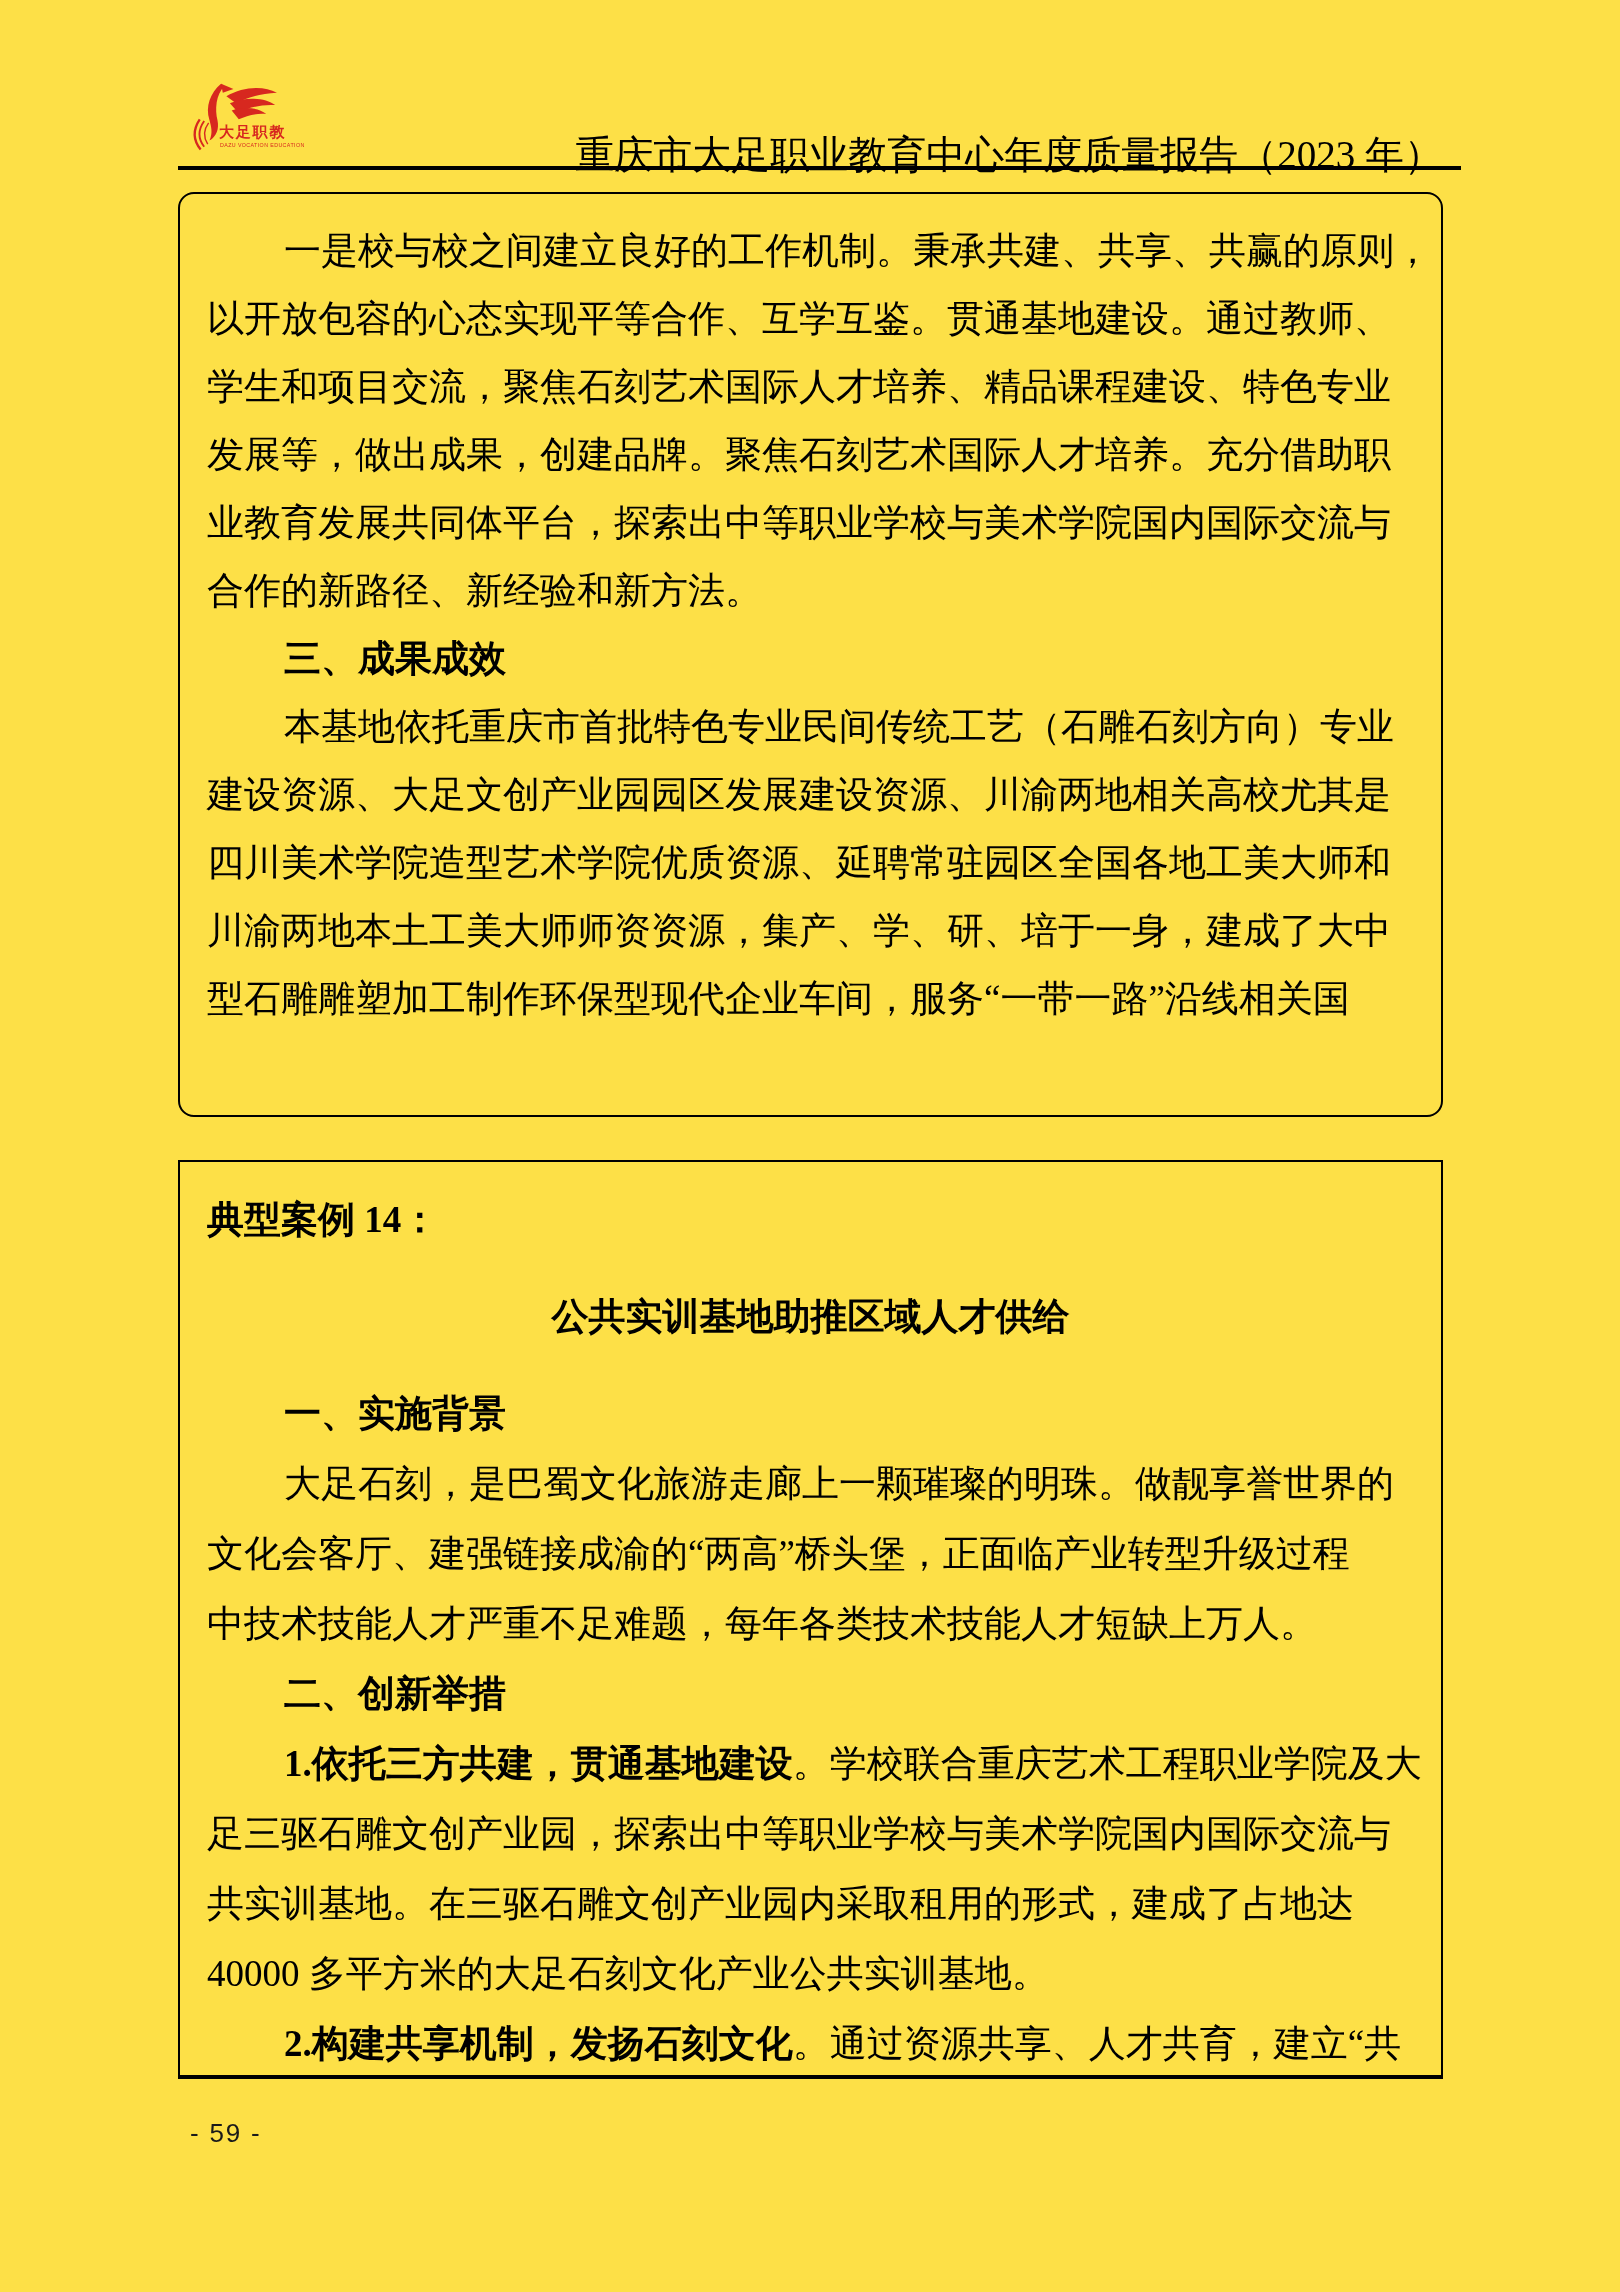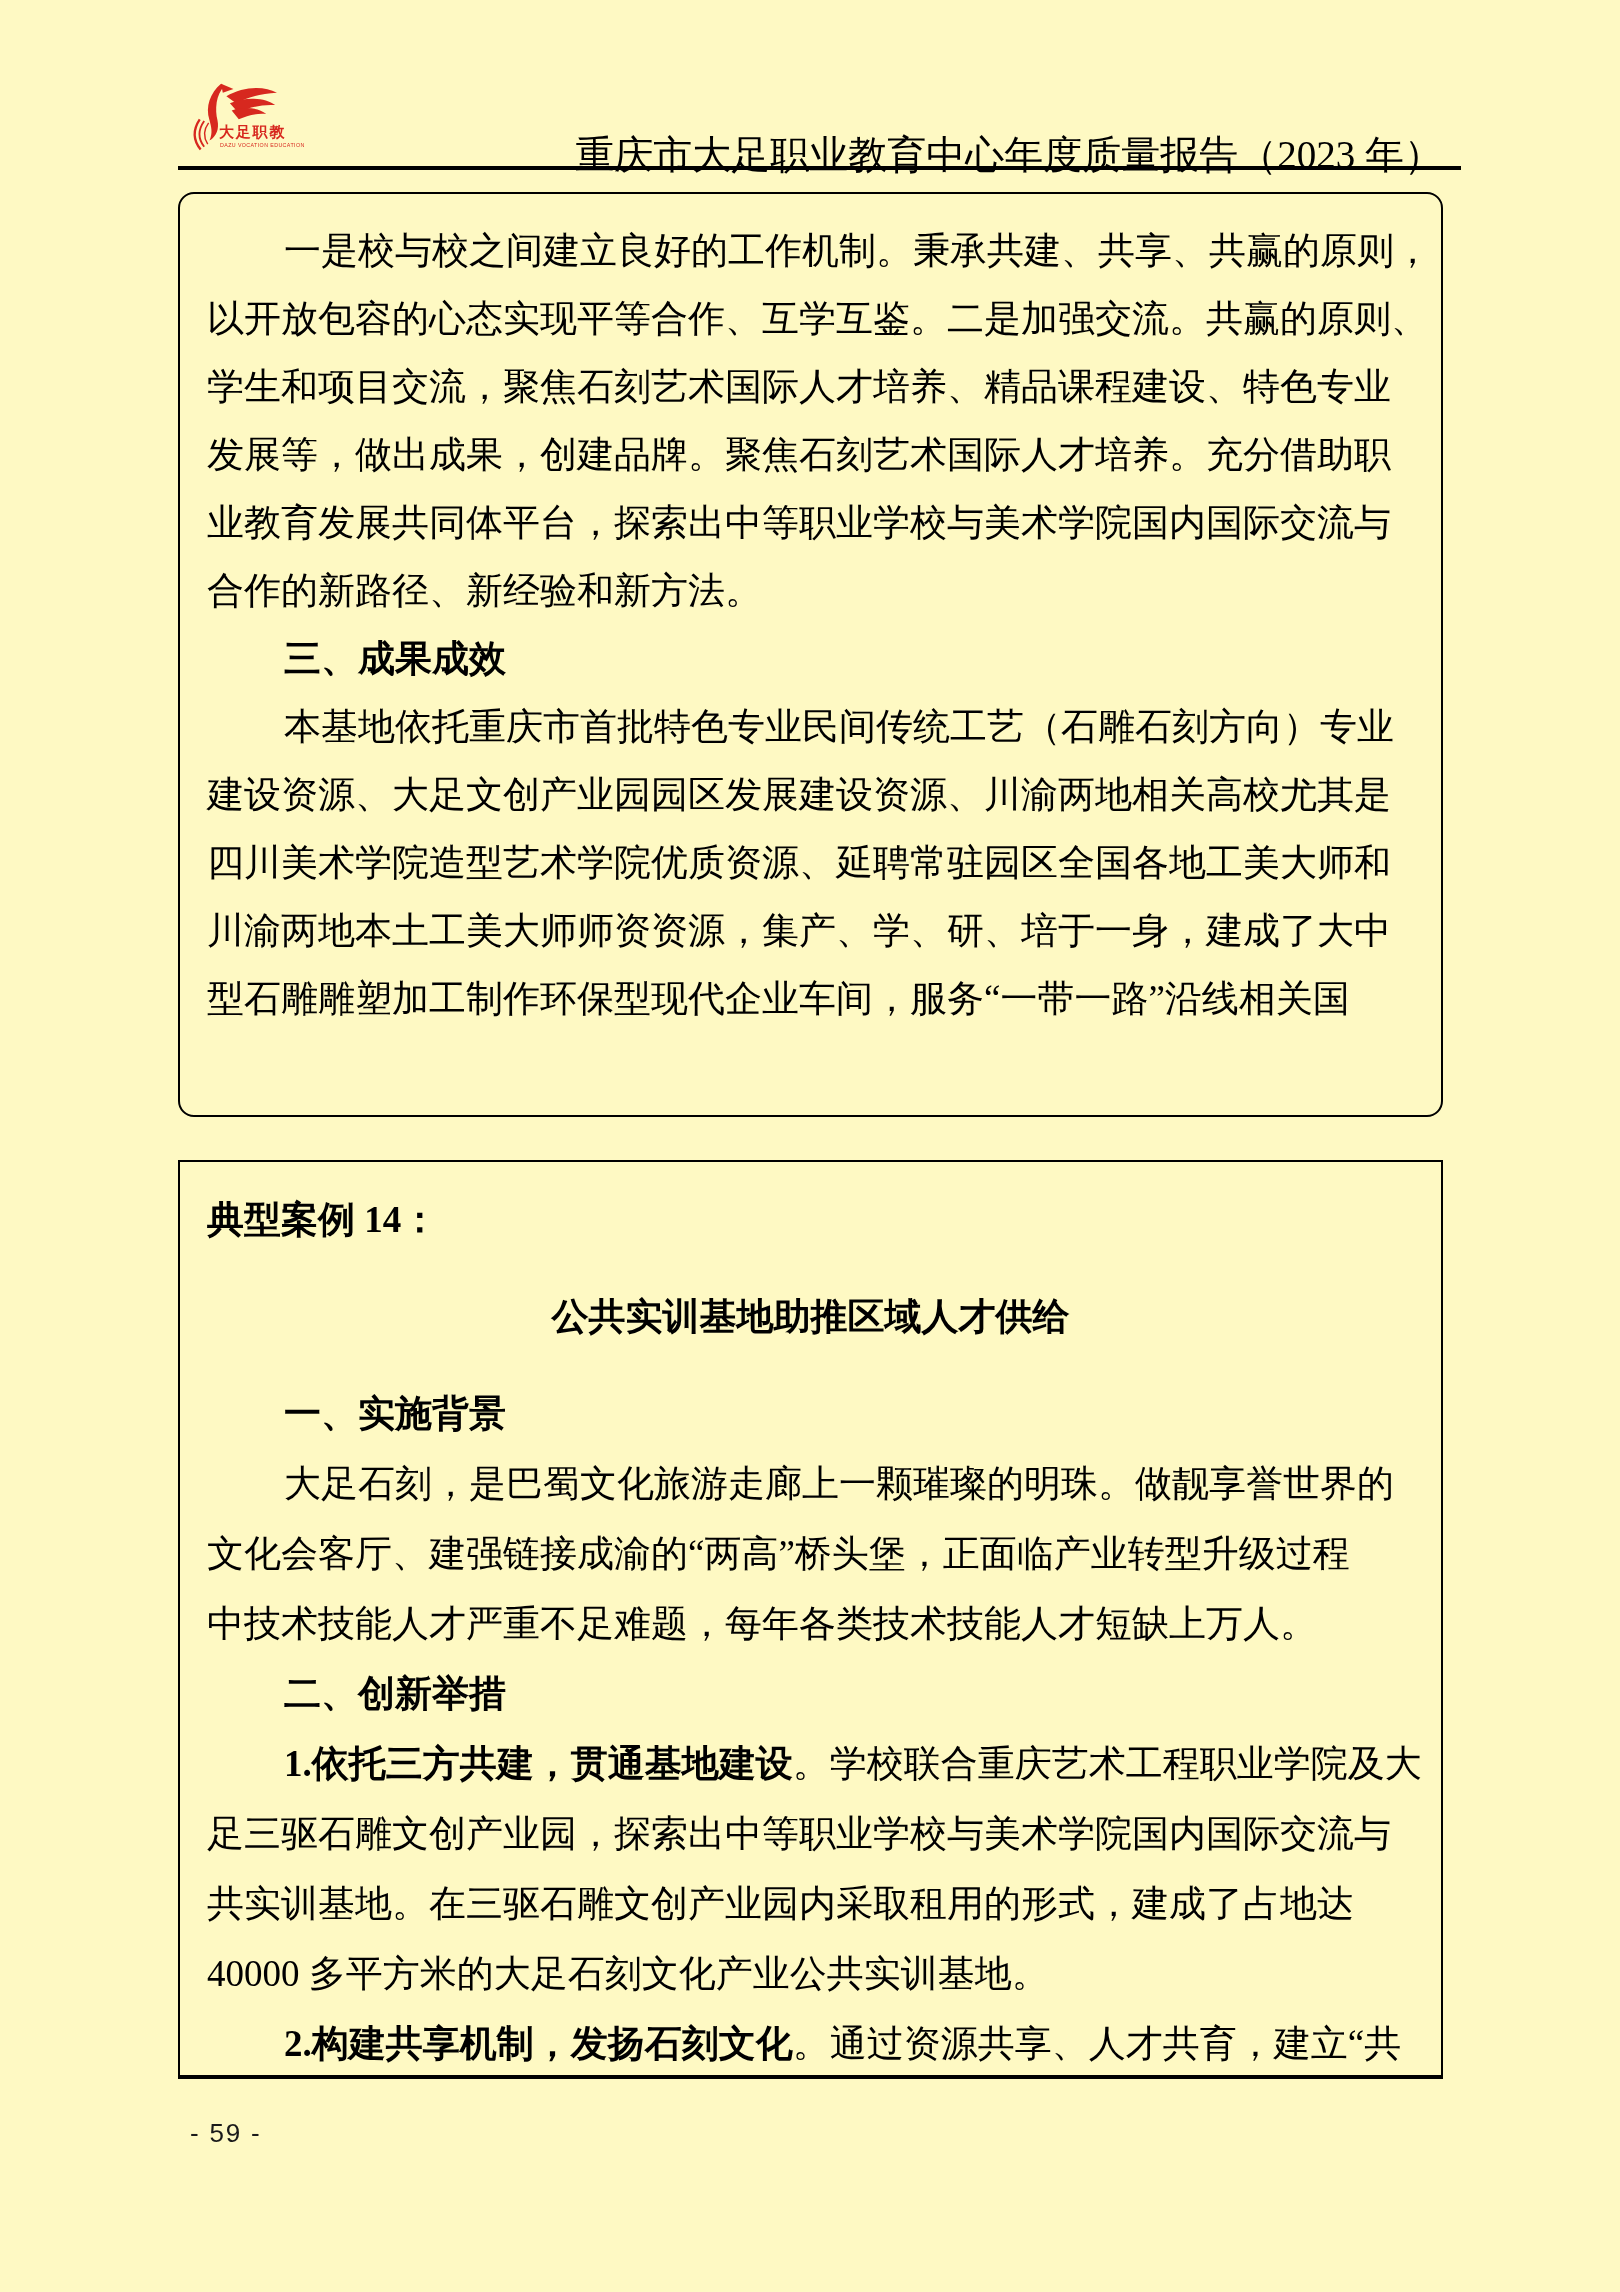--- a/index.html
+++ b/index.html
@@ -1,19 +1,19 @@
 <!DOCTYPE html>
 <html lang="zh" style="font-size:14.3px"><head>
 <meta charset="utf-8">
 <style>
   html,body{margin:0;padding:0;background:#888;}
   .page{
     position:relative;
     width:1621px;height:2293px;
-    background:#fef9c3;
+    background:#fde047;
     font-family:"Liberation Serif", serif;
     color:#000;
     overflow:hidden;
   }
   
   .logo{position:absolute;left:187px;top:82px;width:116px;height:71px;}
   .logo svg{position:absolute;left:0;top:0;}
   .logo-cn{
     position:absolute;left:32px;top:41px;
     font-family:"Liberation Sans",sans-serif;
@@ -83,21 +83,21 @@
     </svg>
     <span class="logo-cn">大足职教</span>
     <span class="logo-en">DAZU VOCATION EDUCATION</span>
   </div>
 
   <div class="header-title">重庆市大足职业教育中心年度质量报告（2023 年）</div>
   <div class="header-rule"></div>
 
   <section class="content-box box1" id="box1-lines">
       <div class="line indent"><span>一是校与校之间建立良好的工作机制。秉承共建、共享、共赢的原则，</span></div>
-      <div class="line"><span>以开放包容的心态实现平等合作、互学互鉴。二是加强交流。共赢的原则、</span></div>
+      <div class="line"><span>以开放包容的心态实现平等合作、互学互鉴。贯通基地建设。通过教师、</span></div>
       <div class="line"><span>学生和项目交流，聚焦石刻艺术国际人才培养、精品课程建设、特色专业</span></div>
       <div class="line"><span>发展等，做出成果，创建品牌。聚焦石刻艺术国际人才培养。充分借助职</span></div>
       <div class="line"><span>业教育发展共同体平台，探索出中等职业学校与美术学院国内国际交流与</span></div>
       <div class="line"><span>合作的新路径、新经验和新方法。</span></div>
       <div class="line indent"><span class="bold">三、成果成效</span></div>
       <div class="line indent"><span>本基地依托重庆市首批特色专业民间传统工艺（石雕石刻方向）专业</span></div>
       <div class="line"><span>建设资源、大足文创产业园园区发展建设资源、川渝两地相关高校尤其是</span></div>
       <div class="line"><span>四川美术学院造型艺术学院优质资源、延聘常驻园区全国各地工美大师和</span></div>
       <div class="line"><span>川渝两地本土工美大师师资资源，集产、学、研、培于一身，建成了大中</span></div>
       <div class="line"><span>型石雕雕塑加工制作环保型现代企业车间，服务“一带一路”沿线相关国</span></div>

